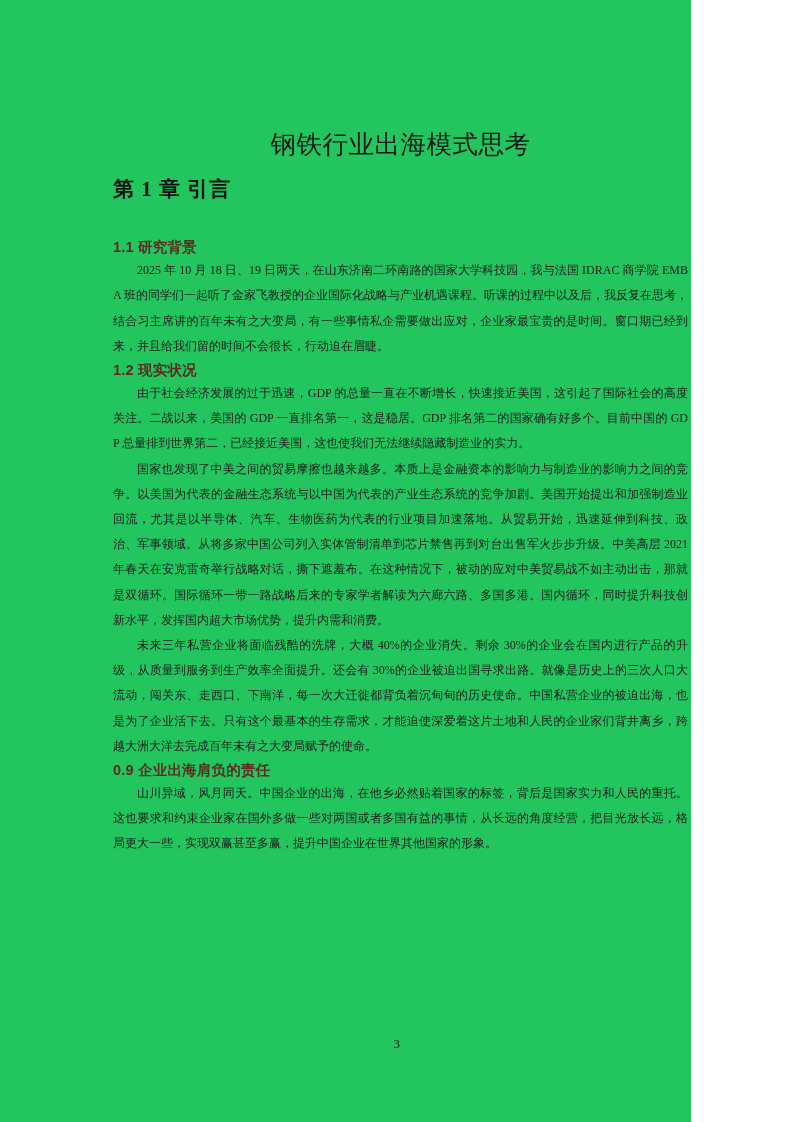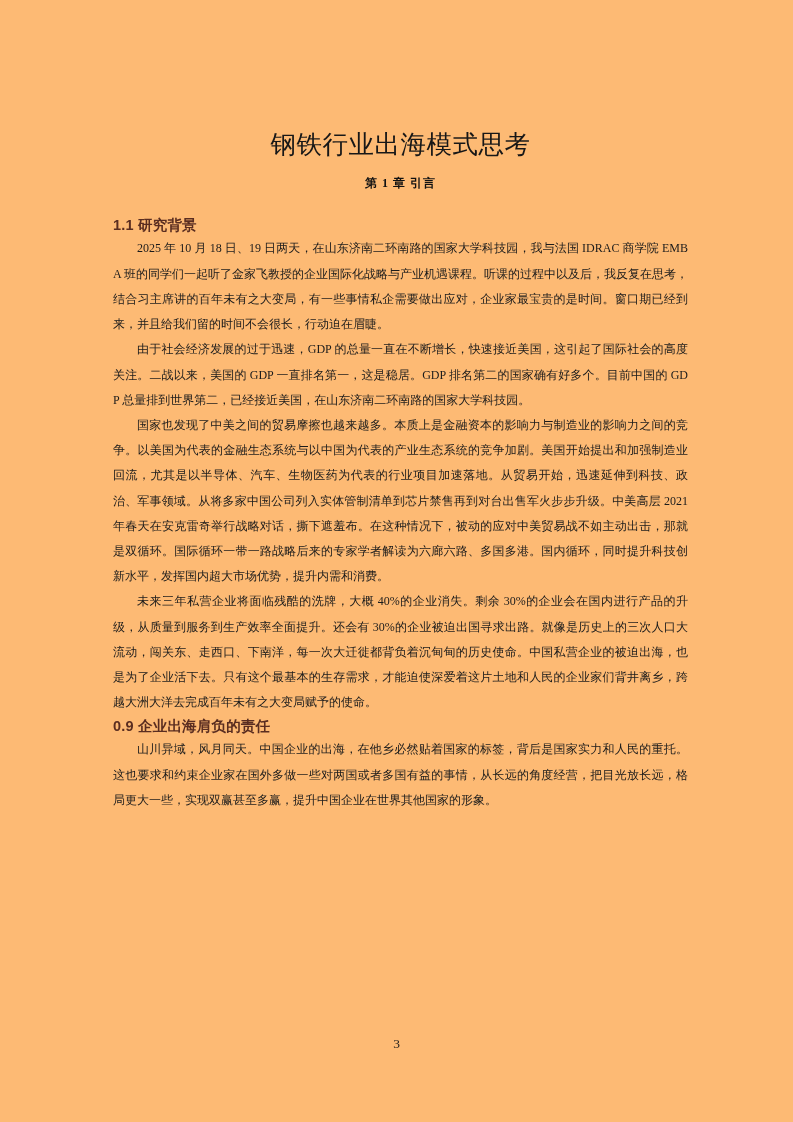--- a/index.html
+++ b/index.html
@@ -12,23 +12,23 @@
     height: 1122px;
     position: relative;
     font-family: "Liberation Serif", "DejaVu Serif", serif;
     color: #1a1a1a;
     overflow: hidden;
   }
 
   .page {
     position: absolute;
     left: 0; top: 0;
-    width: 793px;
+    width: 691px;
     height: 1122px;
-    background: #fdba74;
+    background: #22c55e;
   }
 
   .content {
     position: absolute;
     left: 113px;
     top: 0;
     width: 575px;
   }
 
   .doc-title {
@@ -37,22 +37,22 @@
     font-weight: 400;
     letter-spacing: 0.5px;
     margin: 0;
     padding-top: 129px;
     line-height: 1.25;
     color: #171717;
     font-family: "Liberation Serif", "DejaVu Serif", serif;
   }
 
   .chapter-heading {
-    text-align: center;
-    font-size: 12px;
+    text-align: left;
+    font-size: 21px;
     font-weight: bold;
     margin: 0;
     padding-top: 15px;
     line-height: 1.3;
     color: #111111;
     letter-spacing: 1px;
   }
 
   .section-heading {
     font-size: 14.5px;
@@ -69,21 +69,21 @@
     line-height: 25.2px;
     text-align: justify;
     text-justify: inter-ideograph;
     text-indent: 2em;
     margin: 0;
     color: #1b1b1b;
     word-break: break-all;
     font-family: "Liberation Serif", "DejaVu Serif", serif;
   }
 
-  .sec-1-1 { margin-top: 24px; }
+  .sec-1-1 { margin-top: 34px; }
   .sec-1-2 { margin-top: 1px; }
   .sec-1-3 { margin-top: 1px; }
 
   .page-number {
     position: absolute;
     left: 0;
     top: 1036px;
     width: 793px;
     text-align: center;
     font-size: 13.5px;
@@ -97,21 +97,22 @@
 <div class="page">
   <div class="content">
 
     <h1 class="doc-title">钢铁行业出海模式思考</h1>
 
     <h2 class="chapter-heading">第 1 章   引言</h2>
 
     <h3 class="section-heading sec-1-1">1.1 研究背景</h3>
     <p class="body-para">2025 年 10 月 18 日、19 日两天，在山东济南二环南路的国家大学科技园，我与法国 IDRAC 商学院 EMBA 班的同学们一起听了金家飞教授的企业国际化战略与产业机遇课程。听课的过程中以及后，我反复在思考，结合习主席讲的百年未有之大变局，有一些事情私企需要做出应对，企业家最宝贵的是时间。窗口期已经到来，并且给我们留的时间不会很长，行动迫在眉睫。</p>
 
-    <p class="body-para">由于社会经济发展的过于迅速，GDP 的总量一直在不断增长，快速接近美国，这引起了国际社会的高度关注。二战以来，美国的 GDP 一直排名第一，这是稳居。GDP 排名第二的国家确有好多个。目前中国的 GDP 总量排到世界第二，已经接近美国，在山东济南二环南路的国家大学科技园。</p>
+    <h3 class="section-heading sec-1-2">1.2 现实状况</h3>
+    <p class="body-para">由于社会经济发展的过于迅速，GDP 的总量一直在不断增长，快速接近美国，这引起了国际社会的高度关注。二战以来，美国的 GDP 一直排名第一，这是稳居。GDP 排名第二的国家确有好多个。目前中国的 GDP 总量排到世界第二，已经接近美国，这也使我们无法继续隐藏制造业的实力。</p>
     <p class="body-para">国家也发现了中美之间的贸易摩擦也越来越多。本质上是金融资本的影响力与制造业的影响力之间的竞争。以美国为代表的金融生态系统与以中国为代表的产业生态系统的竞争加剧。美国开始提出和加强制造业回流，尤其是以半导体、汽车、生物医药为代表的行业项目加速落地。从贸易开始，迅速延伸到科技、政治、军事领域。从将多家中国公司列入实体管制清单到芯片禁售再到对台出售军火步步升级。中美高层 2021 年春天在安克雷奇举行战略对话，撕下遮羞布。在这种情况下，被动的应对中美贸易战不如主动出击，那就是双循环。国际循环一带一路战略后来的专家学者解读为六廊六路、多国多港。国内循环，同时提升科技创新水平，发挥国内超大市场优势，提升内需和消费。</p>
     <p class="body-para">未来三年私营企业将面临残酷的洗牌，大概 40%的企业消失。剩余 30%的企业会在国内进行产品的升级，从质量到服务到生产效率全面提升。还会有 30%的企业被迫出国寻求出路。就像是历史上的三次人口大流动，闯关东、走西口、下南洋，每一次大迁徙都背负着沉甸甸的历史使命。中国私营企业的被迫出海，也是为了企业活下去。只有这个最基本的生存需求，才能迫使深爱着这片土地和人民的企业家们背井离乡，跨越大洲大洋去完成百年未有之大变局赋予的使命。</p>
 
     <h3 class="section-heading sec-1-3">0.9 企业出海肩负的责任</h3>
     <p class="body-para">山川异域，风月同天。中国企业的出海，在他乡必然贴着国家的标签，背后是国家实力和人民的重托。这也要求和约束企业家在国外多做一些对两国或者多国有益的事情，从长远的角度经营，把目光放长远，格局更大一些，实现双赢甚至多赢，提升中国企业在世界其他国家的形象。</p>
 
   </div>
 
   <div class="page-number">3</div>
 </div>

